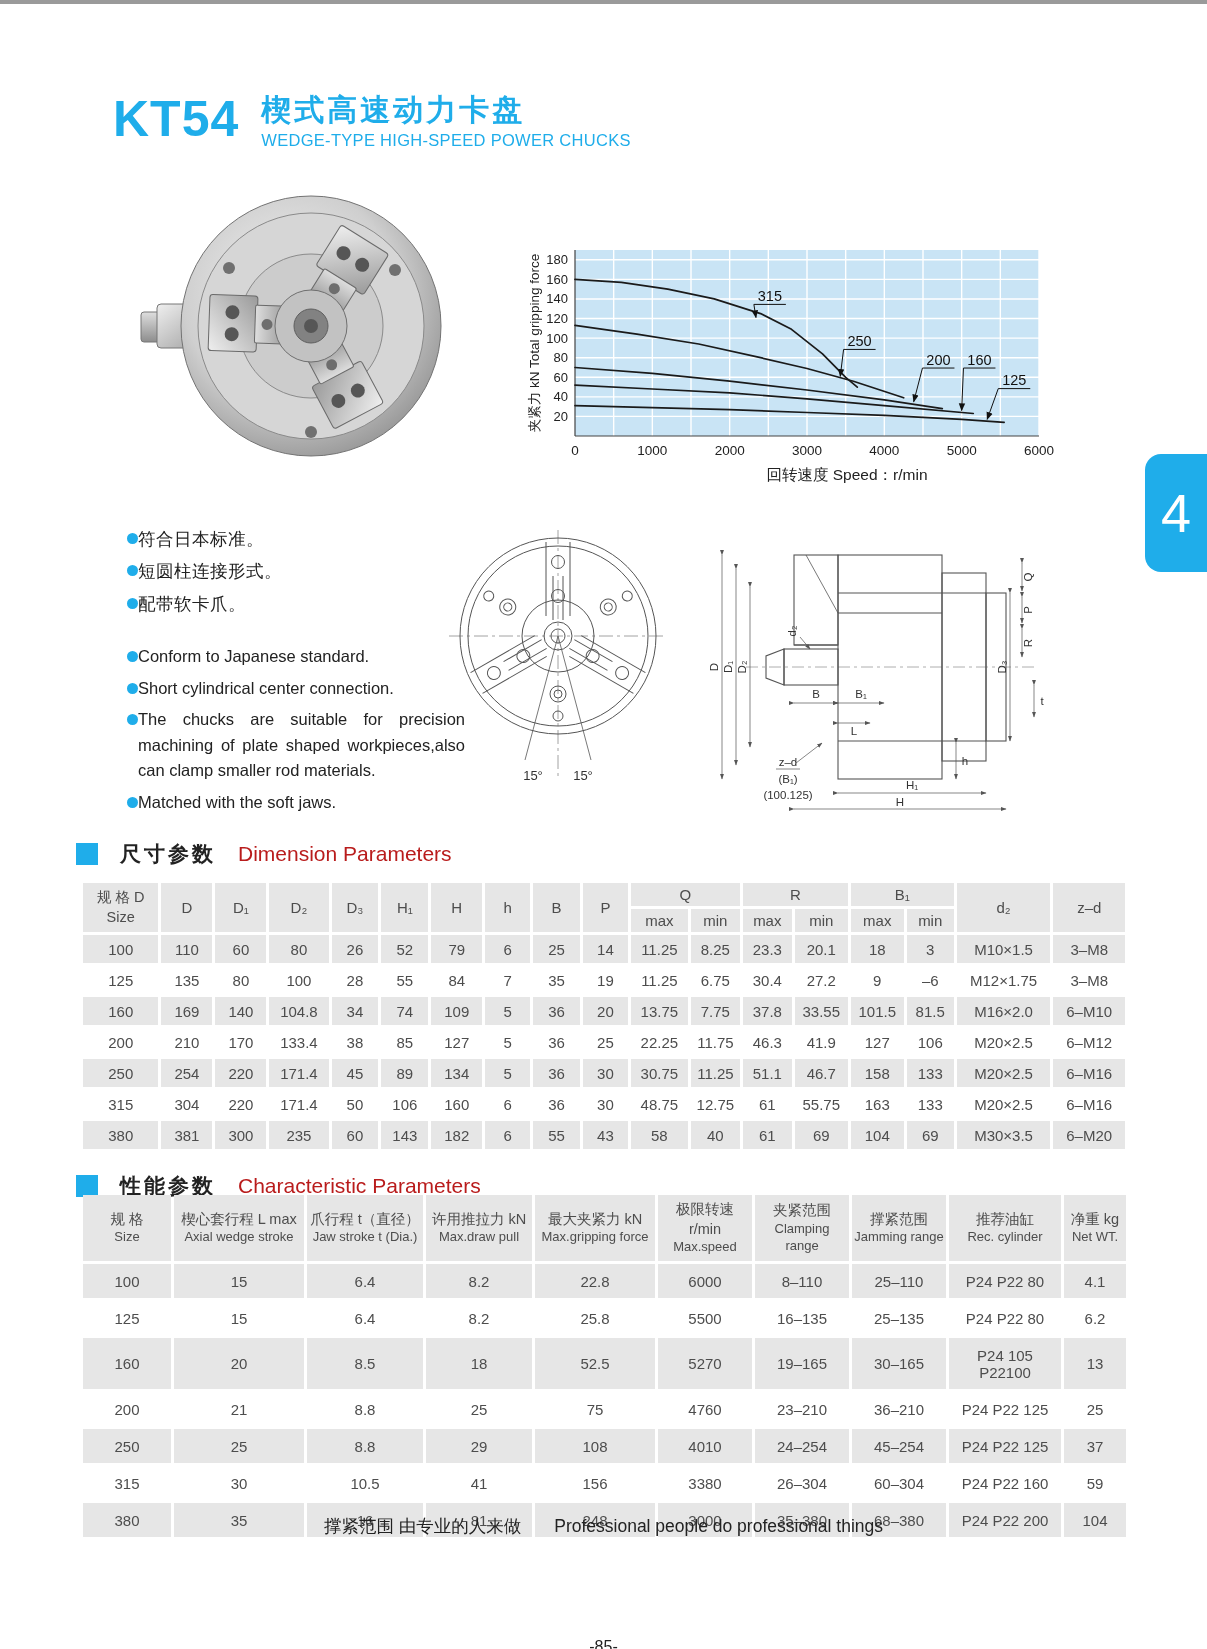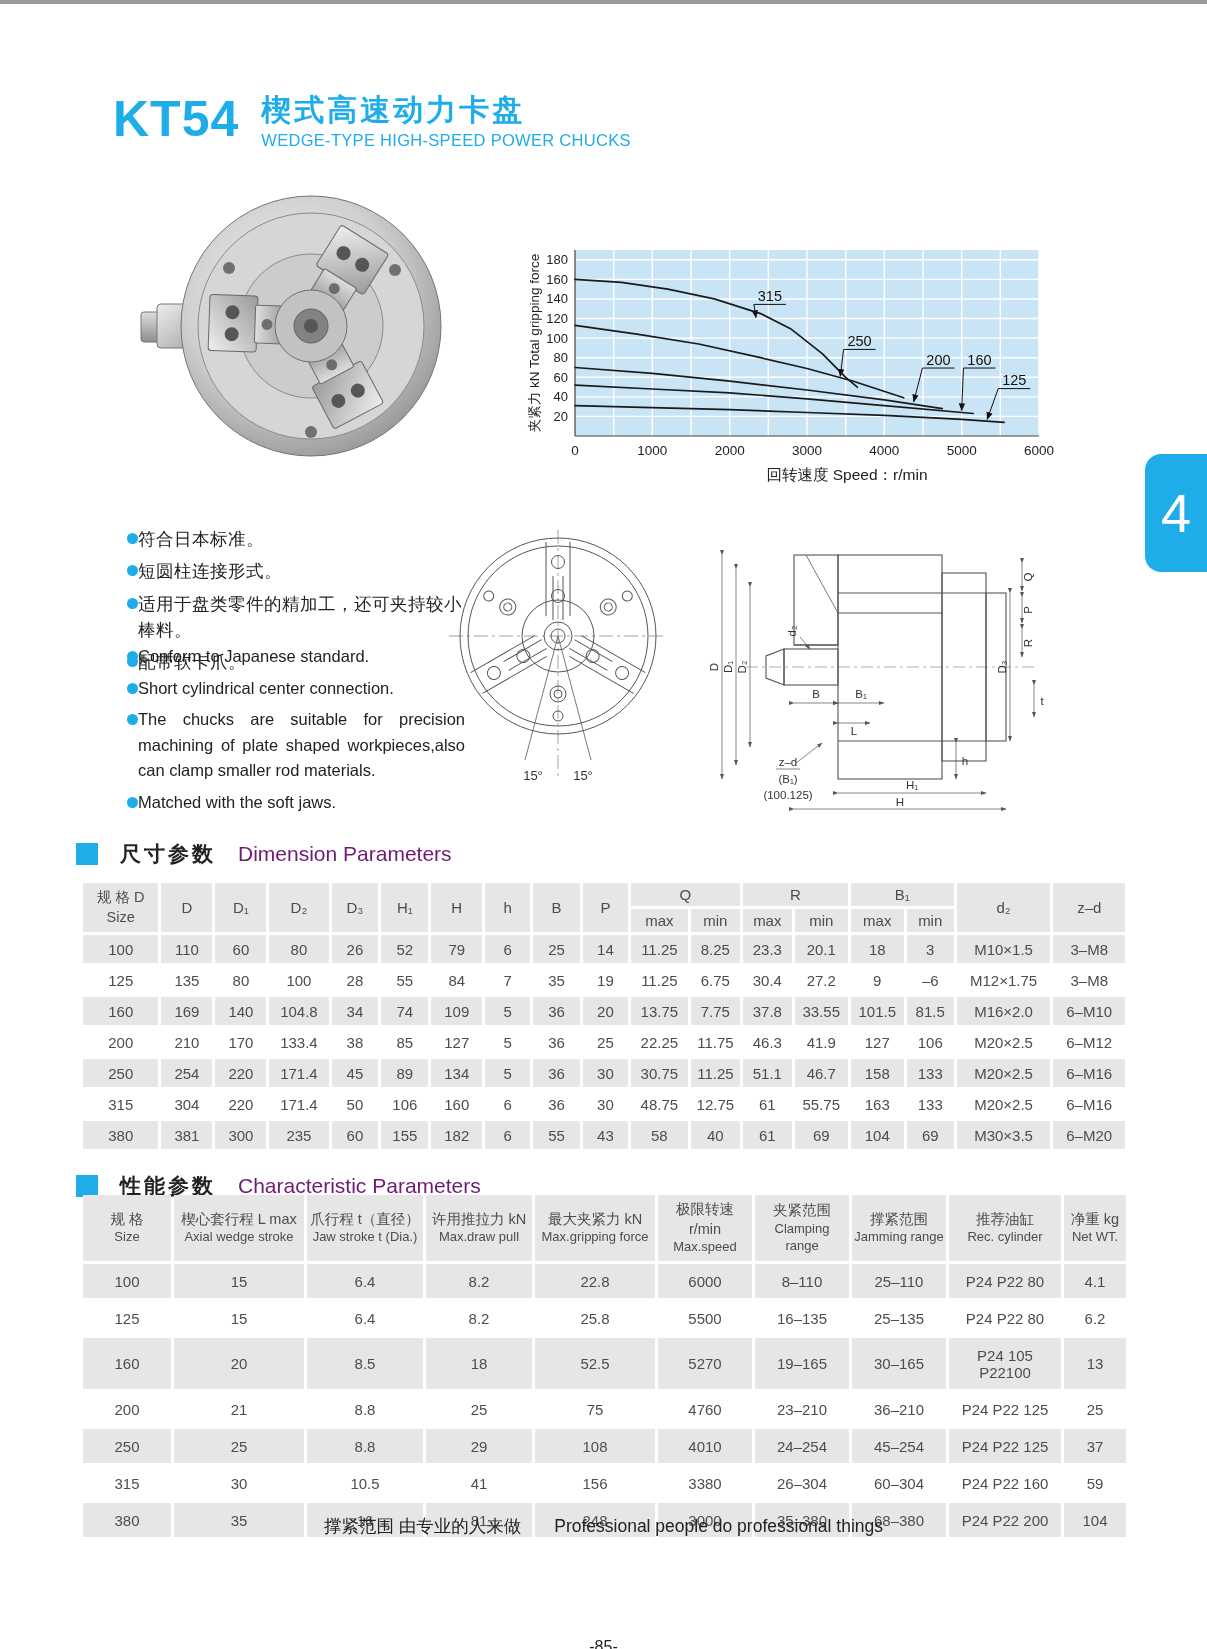--- a/index.html
+++ b/index.html
@@ -19,21 +19,21 @@
   ul.feat{position:absolute;left:127px;list-style:none;width:338px;}
   ul.feat li{display:flex;margin-bottom:6px;color:#222;}
   ul.feat.zh li{font-size:17.5px;line-height:1.5;letter-spacing:.5px;}
   ul.feat.en li{font-size:16.5px;line-height:1.55;}
   ul.feat .dot{flex:0 0 11px;width:11px;height:11px;border-radius:50%;background:var(--acc);margin-top:7px;}
   ul.feat.en .ft{text-align:justify;}
   
   .sec-title{position:absolute;left:76px;display:flex;align-items:center;gap:22px;}
   .sec-sq{width:22px;height:22px;background:var(--acc);}
   .sec-zh{font-size:21px;font-weight:700;color:#222;letter-spacing:3px;}
-  .sec-en{font-size:21px;color:#701a75;}
+  .sec-en{font-size:21px;color:#b91c1c;}
   
   table.tb{position:absolute;left:80px;border-collapse:separate;border-spacing:3px;table-layout:fixed;width:1048px;}
   table.tb th,table.tb td{background:#e6e6e6;color:#4d4d4d;text-align:center;font-weight:normal;vertical-align:middle;}
   table.tb tr.w td{background:#fff;}
   #dim-table{top:876px;font-size:15px;}
   #dim-table th{font-size:15px;padding:3px 1px;}
   #dim-table td{padding:5.5px 1px;}
   #char-table{top:1188px;font-size:15px;}
   #char-table th{padding:5px 2px;}
   #char-table td{padding:8.5px 2px;}
@@ -177,24 +177,20 @@
       <li>
         <span class="dot"></span>
         <span class="ft">符合日本标准。</span>
       </li>
       <li>
         <span class="dot"></span>
         <span class="ft">短圆柱连接形式。</span>
       </li>
       <li>
         <span class="dot"></span>
-        <span class="ft">适用于盘类零件的精加工，还可夹持较小棒料。</span>
-      </li>
-      <li>
-        <span class="dot"></span>
         <span class="ft">配带软卡爪。</span>
       </li>
     </ul>
   <ul class="feat en" style="top:640px" id="feat-en">
       <li>
         <span class="dot"></span>
         <span class="ft">Conform to Japanese standard.</span>
       </li>
       <li>
         <span class="dot"></span>
@@ -507,21 +503,21 @@
           <td>133</td>
           <td>M20×2.5</td>
           <td>6–M16</td>
         </tr>
         <tr class="g">
           <td>380</td>
           <td>381</td>
           <td>300</td>
           <td>235</td>
           <td>60</td>
-          <td>155</td>
+          <td>143</td>
           <td>182</td>
           <td>6</td>
           <td>55</td>
           <td>43</td>
           <td>58</td>
           <td>40</td>
           <td>61</td>
           <td>69</td>
           <td>104</td>
           <td>69</td>

